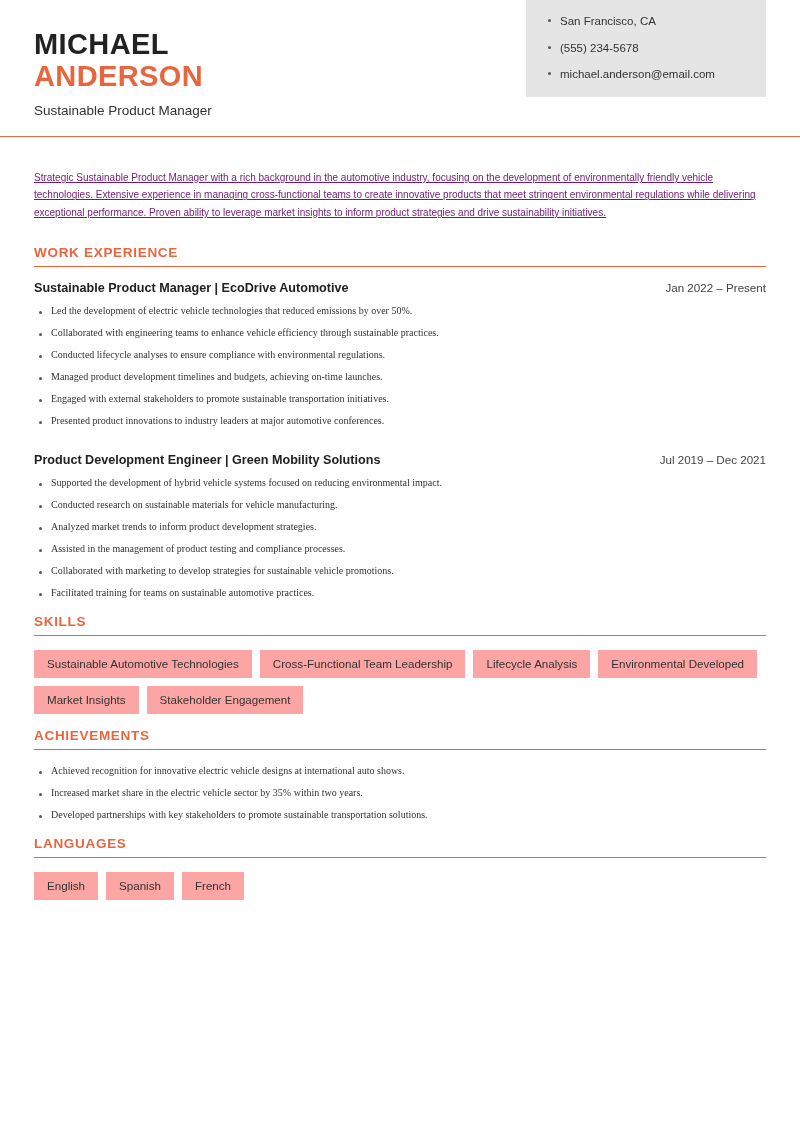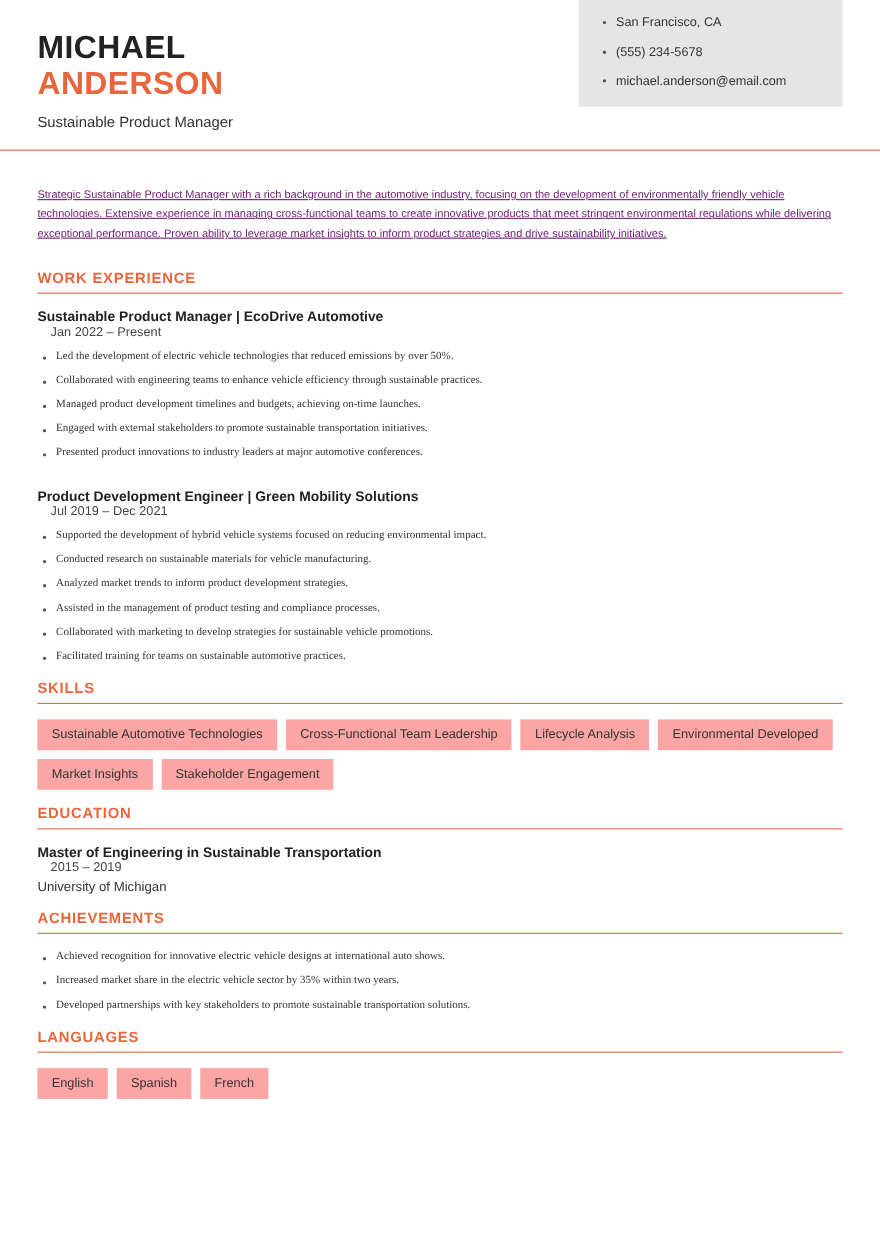--- a/index.html
+++ b/index.html
@@ -120,21 +120,20 @@
     border: none;
     border-top: 1.2px solid #e8663d;
     margin: 0 0 14px 0;
   }
 
   .entry { margin-bottom: 14px; }
   .entry-head {
     display: flex;
     justify-content: space-between;
     align-items: baseline;
-    flex-direction: column;
   }
   .entry-title {
     font-size: 12.6px;
     font-weight: bold;
     color: #222222;
   }
   .entry-date {
     font-size: 11.6px;
     color: #444444;
     white-space: nowrap;
@@ -220,20 +219,21 @@
       <hr class="section-rule">
 
       <div class="entry">
         <div class="entry-head">
           <div class="entry-title">Sustainable Product Manager | EcoDrive Automotive</div>
           <div class="entry-date">Jan 2022 – Present</div>
         </div>
         <ul class="bullets">
           <li>Led the development of electric vehicle technologies that reduced emissions by over 50%.</li>
           <li>Collaborated with engineering teams to enhance vehicle efficiency through sustainable practices.</li>
+          <li>Conducted lifecycle analyses to ensure compliance with environmental regulations.</li>
           <li>Managed product development timelines and budgets, achieving on-time launches.</li>
           <li>Engaged with external stakeholders to promote sustainable transportation initiatives.</li>
           <li>Presented product innovations to industry leaders at major automotive conferences.</li>
         </ul>
       </div>
 
       <div class="spacer-10"></div>
 
       <div class="entry">
         <div class="entry-head">
@@ -257,31 +257,20 @@
       <div class="tags">
         <span class="tag">Sustainable Automotive Technologies</span>
         <span class="tag">Cross-Functional Team Leadership</span>
         <span class="tag">Lifecycle Analysis</span>
         <span class="tag">Environmental Developed</span>
         <span class="tag">Market Insights</span>
         <span class="tag">Stakeholder Engagement</span>
       </div>
     </div>
 
-    <div class="section">
-      <h2 class="section-title">EDUCATION</h2>
-      <hr class="section-rule">
-      <div class="entry edu-entry">
-        <div class="entry-head">
-          <div class="entry-title">Master of Engineering in Sustainable Transportation</div>
-          <div class="entry-date">2015 – 2019</div>
-        </div>
-        <div class="entry-sub">University of Michigan</div>
-      </div>
-    </div>
 
     <div class="section achievements">
       <h2 class="section-title">ACHIEVEMENTS</h2>
       <hr class="section-rule">
       <ul class="bullets">
         <li>Achieved recognition for innovative electric vehicle designs at international auto shows.</li>
         <li>Increased market share in the electric vehicle sector by 35% within two years.</li>
         <li>Developed partnerships with key stakeholders to promote sustainable transportation solutions.</li>
       </ul>
     </div>

